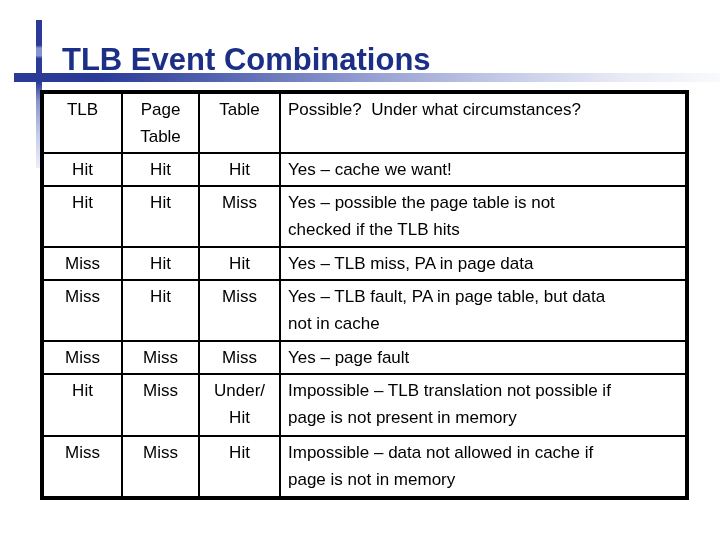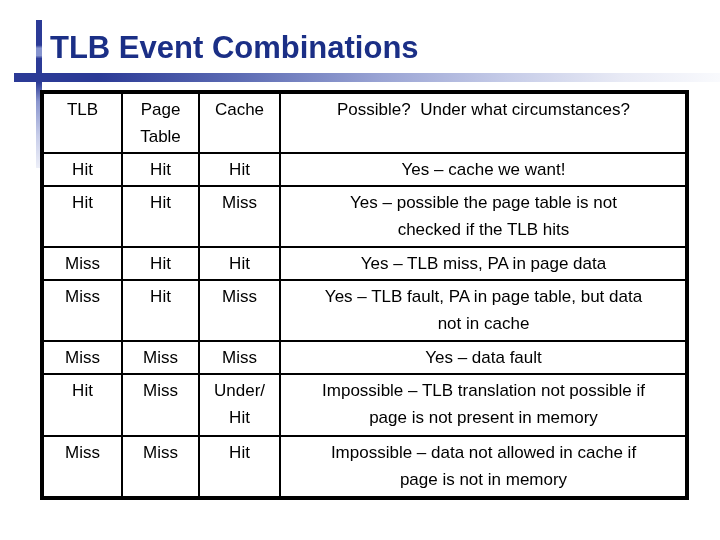--- a/index.html
+++ b/index.html
@@ -38,21 +38,21 @@
     height: 9px;
     background: linear-gradient(to right,
       #2B3A96 0%, #2B3A96 12%,
       #5D6CB4 32%, #9AA4D4 52%,
       #C6CCE8 70%, #E8EAF5 86%, #F9FAFD 100%);
   }
   .title {
     position: absolute;
     left: 50px;
     top: 30px;
-    margin: 0;
+    margin: 12px;
     font-size: 31px;
     font-weight: bold;
     color: #1B2F86;
     white-space: nowrap;
   }
   table.tlb-table {
     position: absolute;
     left: 40px;
     top: 90px;
     width: 645px;
@@ -66,21 +66,21 @@
   }
   .tlb-table th, .tlb-table td {
     border: 2px solid #000000;
     vertical-align: top;
     padding: 2px 3px;
     font-weight: normal;
     white-space: pre-wrap;
     overflow: hidden;
   }
   .tlb-table .c { text-align: center; }
-  .tlb-table .d { text-align: center; padding-left: 7px; padding-right: 6px; }
+  .tlb-table .d { text-align: left; padding-left: 7px; padding-right: 6px; }
   .tlb-table thead tr { height: 56px; margin-top: 14px; }
   .tlb-table tbody tr:nth-child(1) { height: 30px; }
   .tlb-table tbody tr:nth-child(2) { height: 61px; }
   .tlb-table tbody tr:nth-child(3) { height: 31px; }
   .tlb-table tbody tr:nth-child(4) { height: 61px; }
   .tlb-table tbody tr:nth-child(5) { height: 31px; }
   .tlb-table tbody tr:nth-child(6) { height: 62px; }
   .tlb-table tbody tr:nth-child(7) { height: 62px; }
 </style>
 </head>
@@ -95,21 +95,21 @@
     <colgroup>
       <col style="width:80px">
       <col style="width:77px">
       <col style="width:81px">
       <col style="width:407px">
     </colgroup>
     <thead>
       <tr>
         <th class="c">TLB</th>
         <th class="c">Page Table</th>
-        <th class="c">Cache</th>
+        <th class="c">Table</th>
         <th class="d">Possible?  Under what circumstances?</th>
       </tr>
     </thead>
     <tbody id="table-body">
   <tr>
     <td class="c">Hit</td>
     <td class="c">Hit</td>
     <td class="c">Hit</td>
     <td class="d">Yes – cache we want!</td>
   </tr>
@@ -134,21 +134,21 @@
     <td class="c">Hit</td>
     <td class="c">Miss</td>
     <td class="d">Yes – TLB fault, PA in page table, but data
 not in cache</td>
   </tr>
 
   <tr>
     <td class="c">Miss</td>
     <td class="c">Miss</td>
     <td class="c">Miss</td>
-    <td class="d">Yes – data fault</td>
+    <td class="d">Yes – page fault</td>
   </tr>
 
   <tr>
     <td class="c">Hit</td>
     <td class="c">Miss</td>
     <td class="c">Under/
 Hit</td>
     <td class="d">Impossible – TLB translation not possible if
 page is not present in memory</td>
   </tr>

